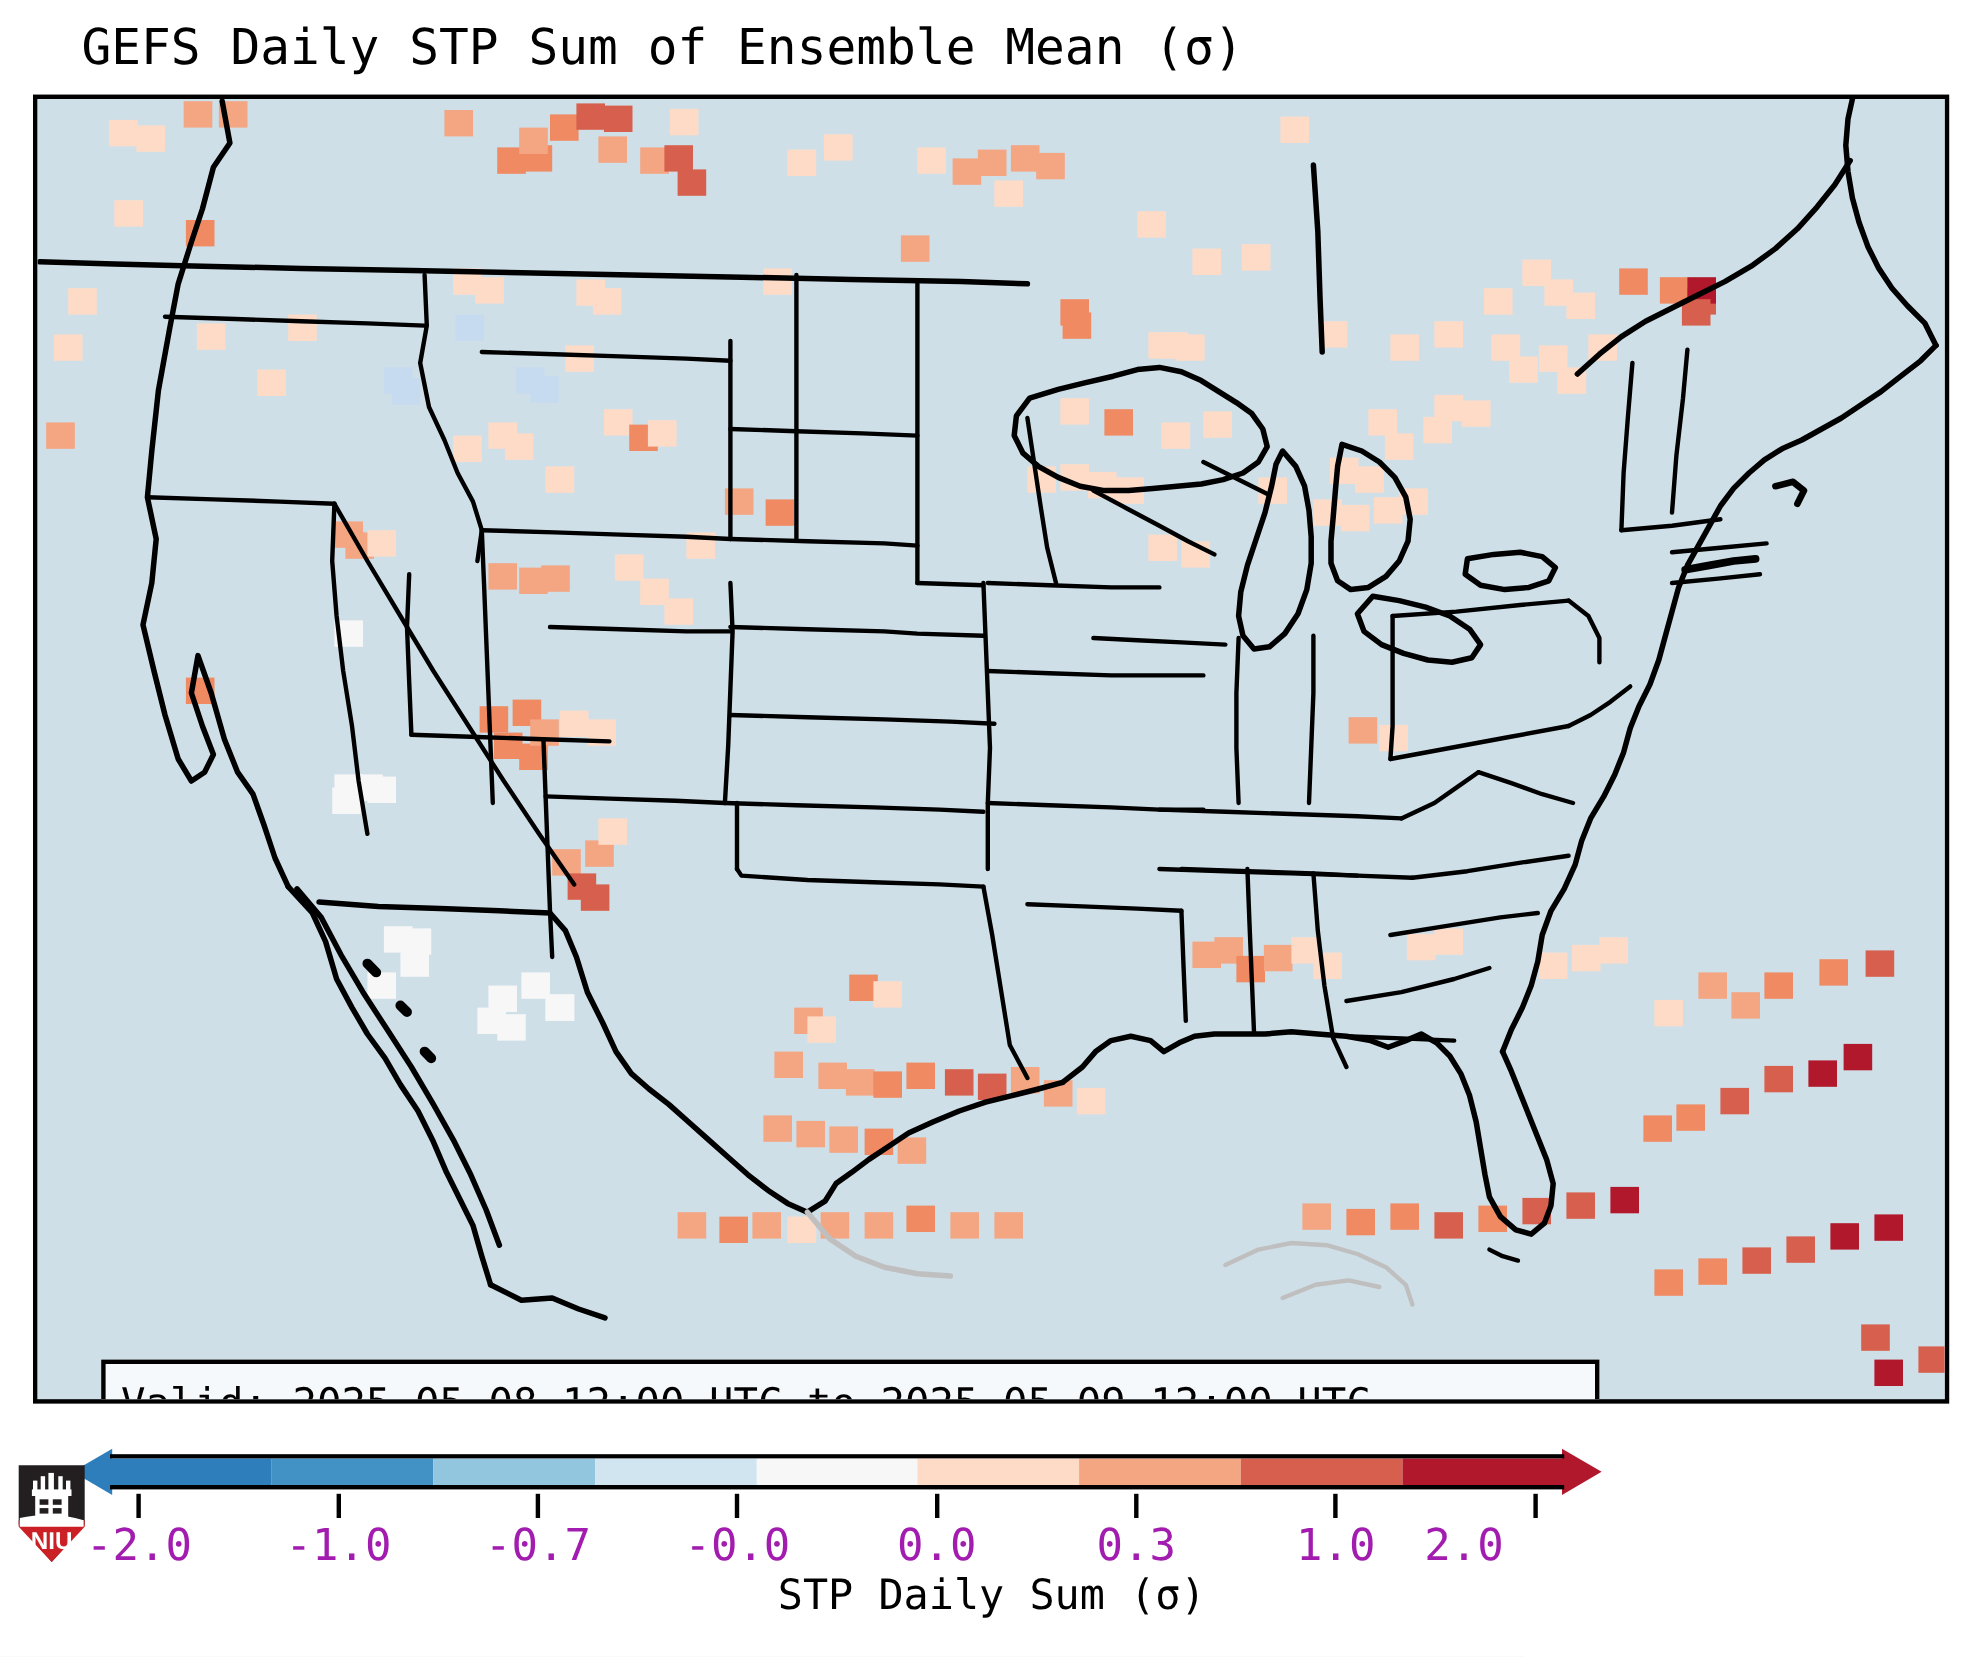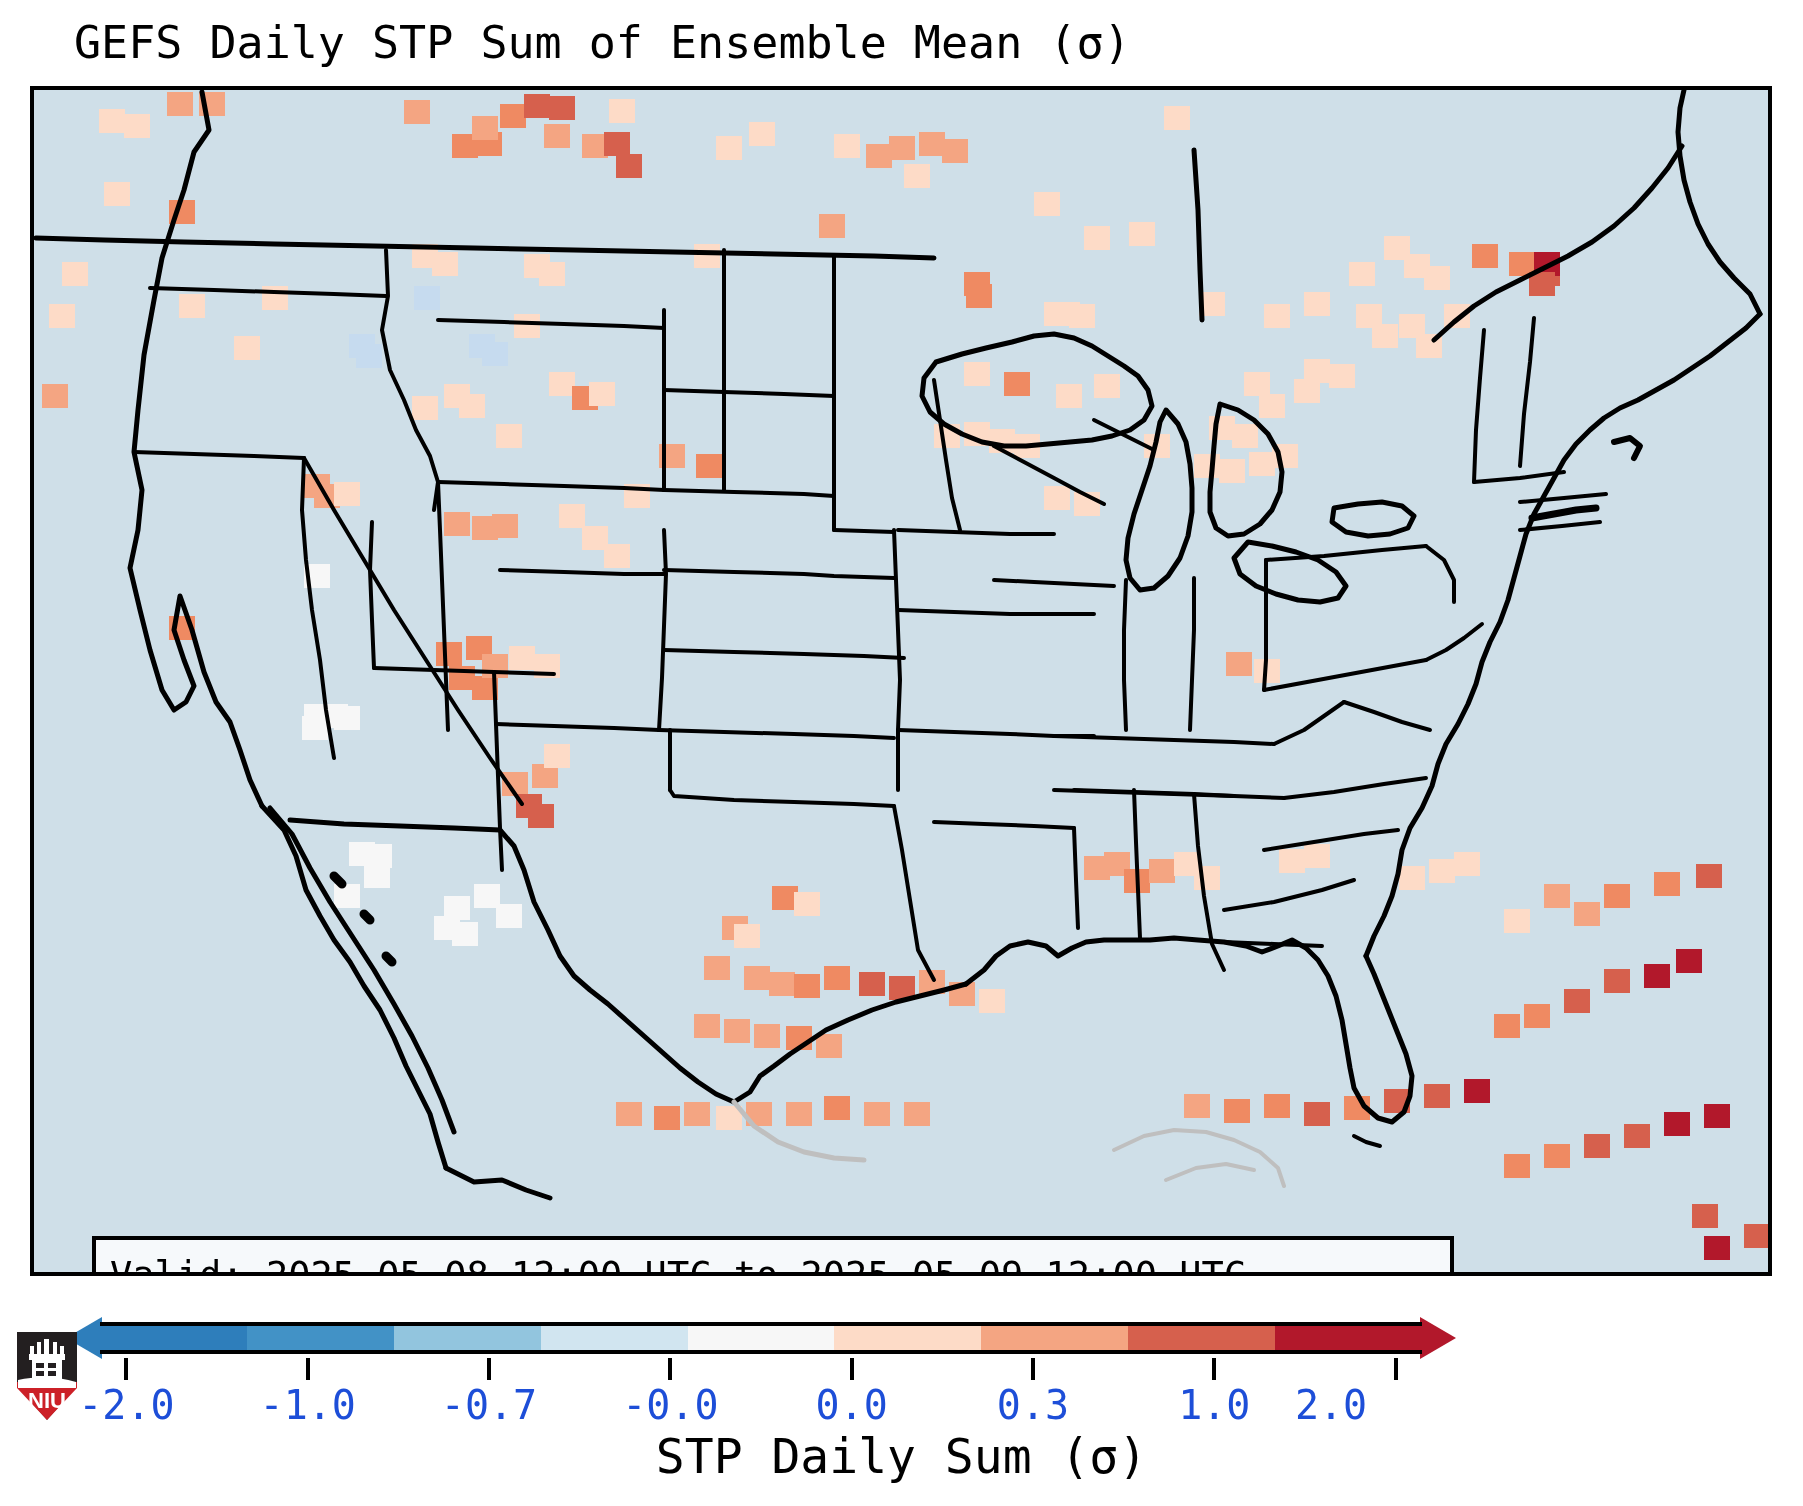--- a/index.html
+++ b/index.html
@@ -45,25 +45,25 @@
     left:66px;
     border-top:21px solid transparent;border-bottom:21px solid transparent;
     border-right:36px solid #2e7ebb;
   }
   #cbar-arrow-right{
     left:1420px;
     border-top:21px solid transparent;border-bottom:21px solid transparent;
     border-left:36px solid #b2182b;
   }
   .cb-tick{position:absolute;top:72px;width:4px;height:22px;background:#000;}
-  .cb-lab{position:absolute;top:96px;font-size:40px;color:#1d4ed8;
+  .cb-lab{position:absolute;top:96px;font-size:40px;color:#a21caf;
           transform:translateX(-50%);white-space:nowrap;}
   #cbar-title{
     position:absolute;left:0;top:1428px;width:1803px;text-align:center;
-    font-size:48px;color:#000;
+    font-size:38px;color:#000;
   }
 
   
   #niu-logo{position:absolute;left:14px;top:1330px;width:66px;height:92px;}
 </style>
 </head>
 <body>
 
 <div id="title">GEFS Daily STP Sum of Ensemble Mean (σ)</div>
 

